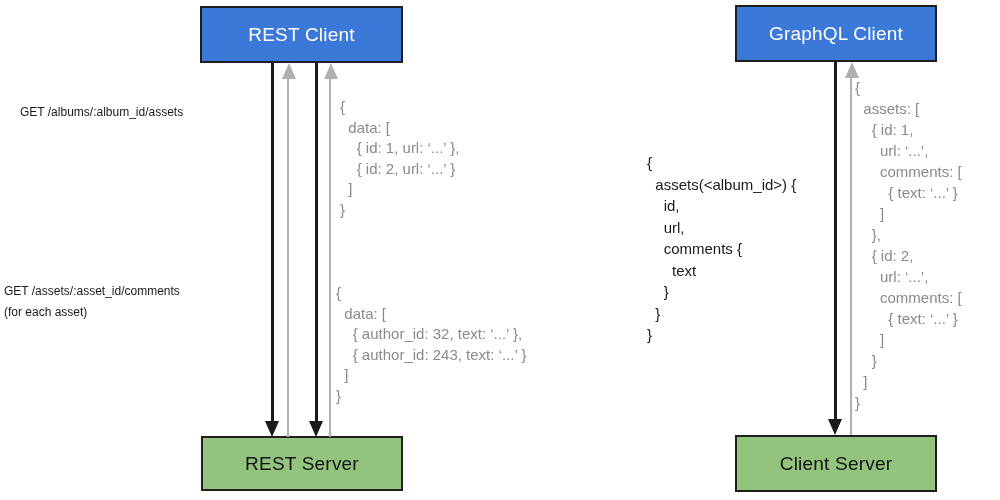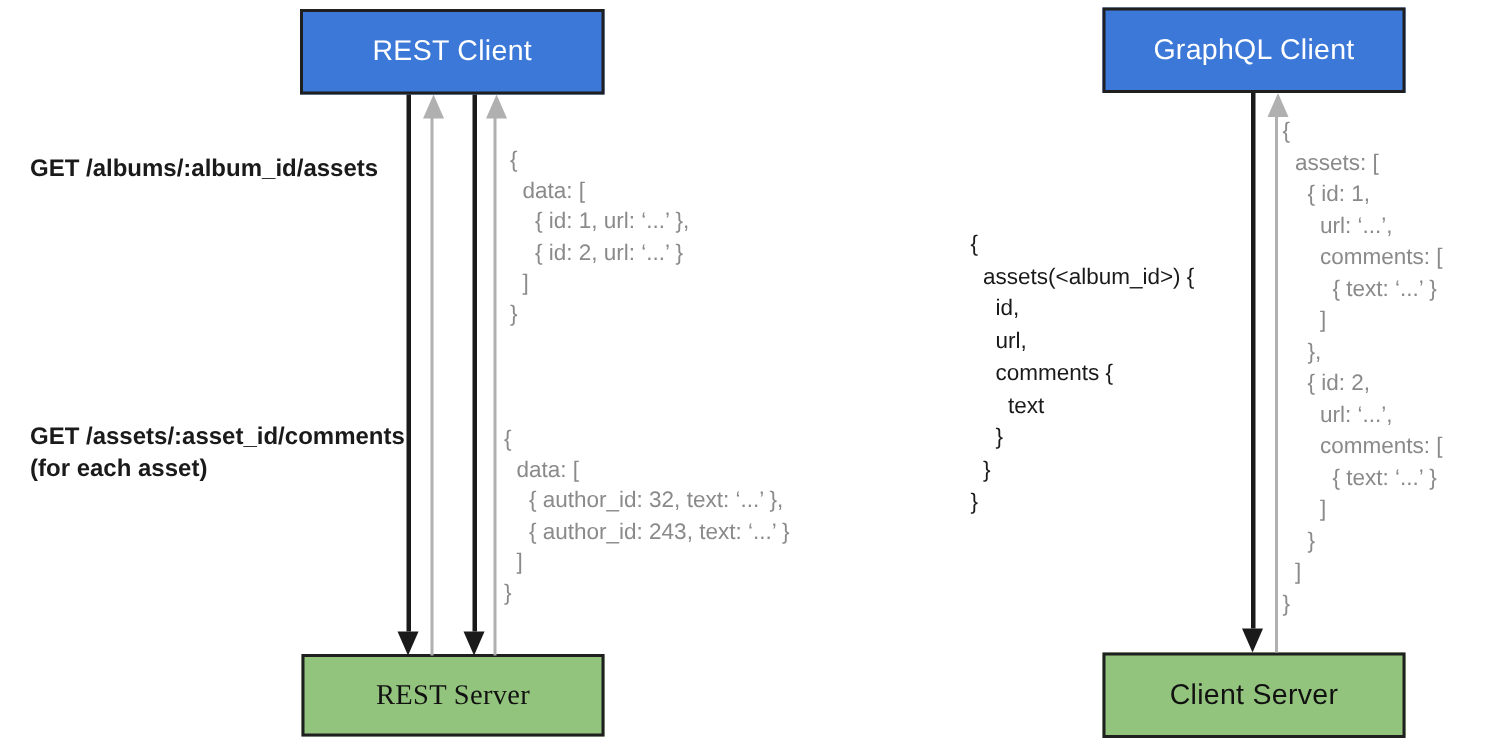--- a/index.html
+++ b/index.html
@@ -15,48 +15,48 @@
     font-family:"Liberation Sans", sans-serif; overflow:hidden;
   }
   .box{
     position:absolute; box-sizing:border-box; border:2px solid var(--box-border);
     display:flex; align-items:center; justify-content:center;
     font-size:19px; letter-spacing:.2px;
   }
   .client{background:var(--client-fill); color:var(--client-text);}
   .server{background:var(--server-fill); color:var(--server-text);}
   #rest-client   {left:200px; top:6px;   width:203px; height:57px;}
-  #rest-server   {left:201px; top:436px; width:202px; height:55px;font-family:Liberation Serif, serif;}
+  #rest-server   {left:201px; top:436px; width:202px; height:55px;}
   #graphql-client{left:735px; top:5px;   width:202px; height:57px;justify-content:center;}
   #graphql-server{left:735px; top:435px; width:202px; height:57px;}
 
   .shaft{position:absolute;}
   .shaft.black{width:3px;  background:var(--request-arrow);}
   .shaft.gray {width:2px;  background:var(--response-arrow);}
   .head{position:absolute; width:0; height:0;
         border-left:7px solid transparent; border-right:7px solid transparent;}
   .head.down{border-top:16px solid var(--request-arrow);}
   .head.up  {border-bottom:16px solid var(--response-arrow);}
 
   .label{
-    position:absolute; color:var(--request-text); font-size:16px;
-    white-space:pre; line-height:21px;font-weight:bold;
+    position:absolute; color:var(--request-text); font-size:12px;
+    white-space:pre; line-height:21px;
   }
   .code{
     position:absolute; white-space:pre; font-size:15px; margin:0;
     font-family:"Liberation Sans", sans-serif;
   }
   .code.gray {color:var(--response-text); line-height:21px;}
   .code.black{color:var(--request-text);  line-height:21.5px;}
   #rest-response-1 {left:340px; top:97px;  line-height:20.5px;}
   #rest-response-2 {left:336px; top:283px; line-height:20.5px;}
   #graphql-query   {left:647px; top:152px;}
   #graphql-response{left:855px; top:77px;}
   #rest-request-1-label{left:20px; top:102px;}
-  #rest-request-2-label{left:20px;  top:281px;}
+  #rest-request-2-label{left:4px;  top:281px;}
 </style>
 </head>
 <body>
 
 <div class="canvas">
 
   <div class="box client" id="rest-client">
     <span>REST Client</span>
   </div>
   <div class="box server" id="rest-server">

